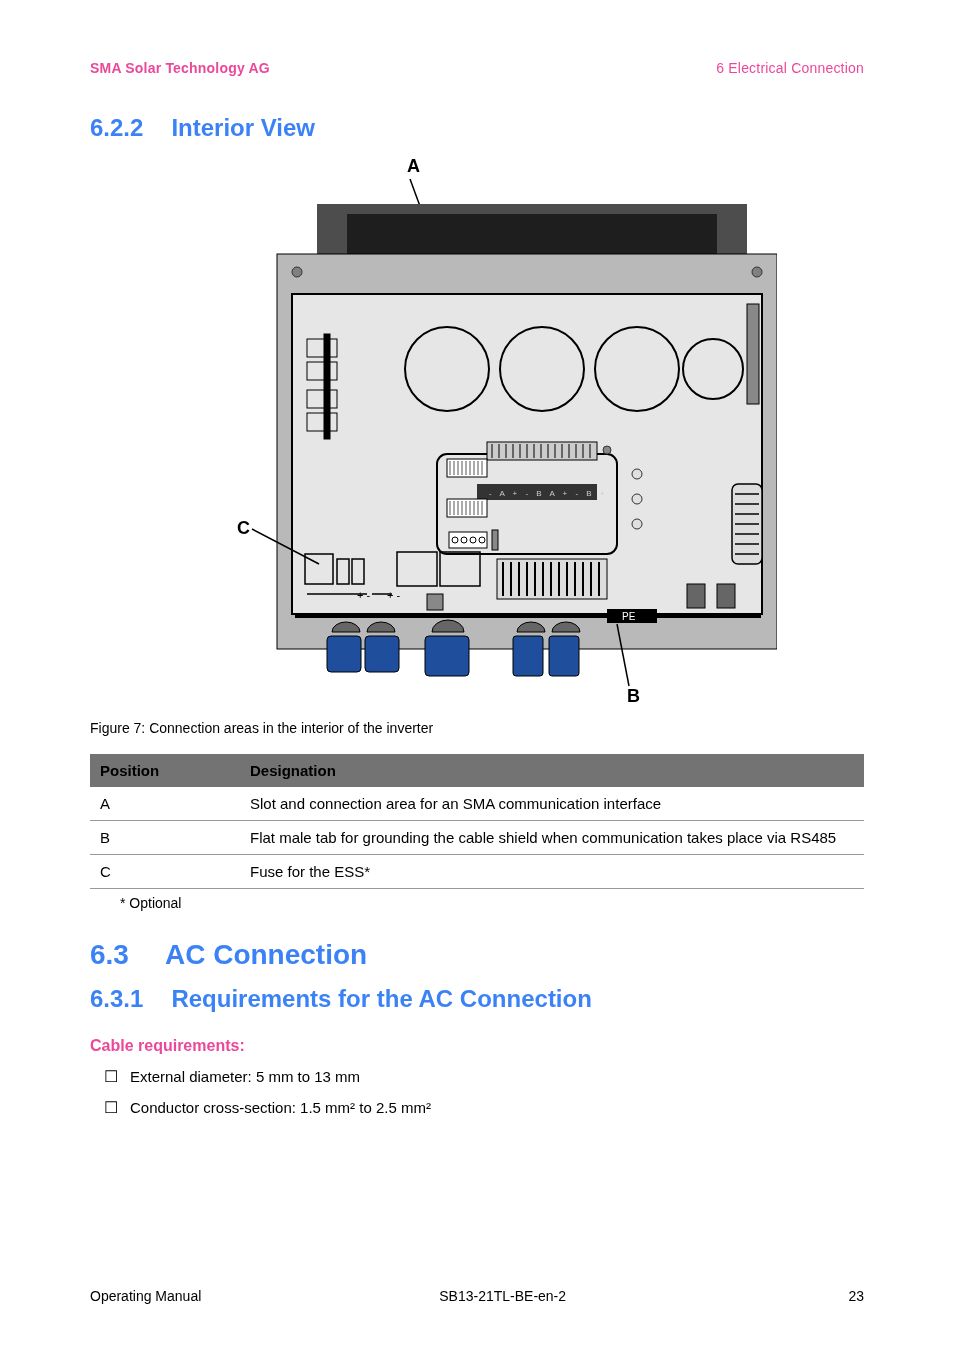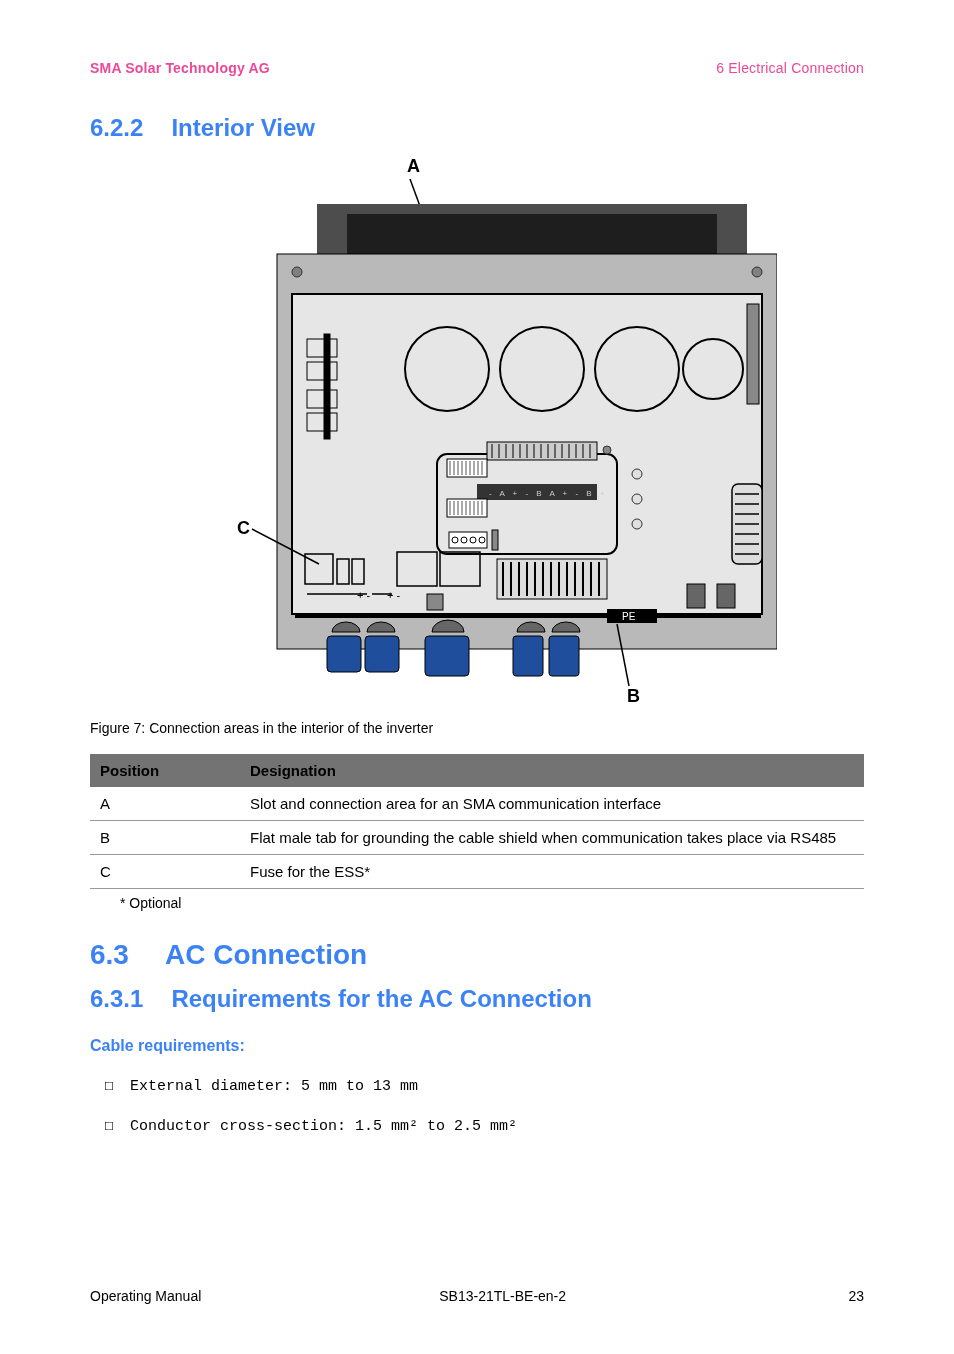--- a/index.html
+++ b/index.html
@@ -70,35 +70,34 @@
     border-bottom: 1px solid #999;
     vertical-align: top;
   }
   table.desig th.colpos, table.desig td.colpos { width: 130px; }
   .footnote {
     font-size: 14px;
     margin-left: 30px;
     margin-top: 6px;
   }
   .subhead {
-    color: #3b82f6;
+    color: #ec4899;
     font-weight: bold;
     font-size: 16px;
     margin-top: 24px;
     margin-bottom: 8px;
   }
   ul.cb {
     list-style: none;
     padding-left: 14px;
     margin: 0;
   }
   ul.cb li {
     font-size: 15px;
-    margin: 20px 0;
-    font-family: Liberation Mono, monospace;
+    margin: 12px 0;
   }
   ul.cb li::before {
     content: "\2610";
     font-size: 16px;
     margin-right: 10px;
     display: inline-block;
     width: 16px;
   }
   .footer {
     position: absolute;

